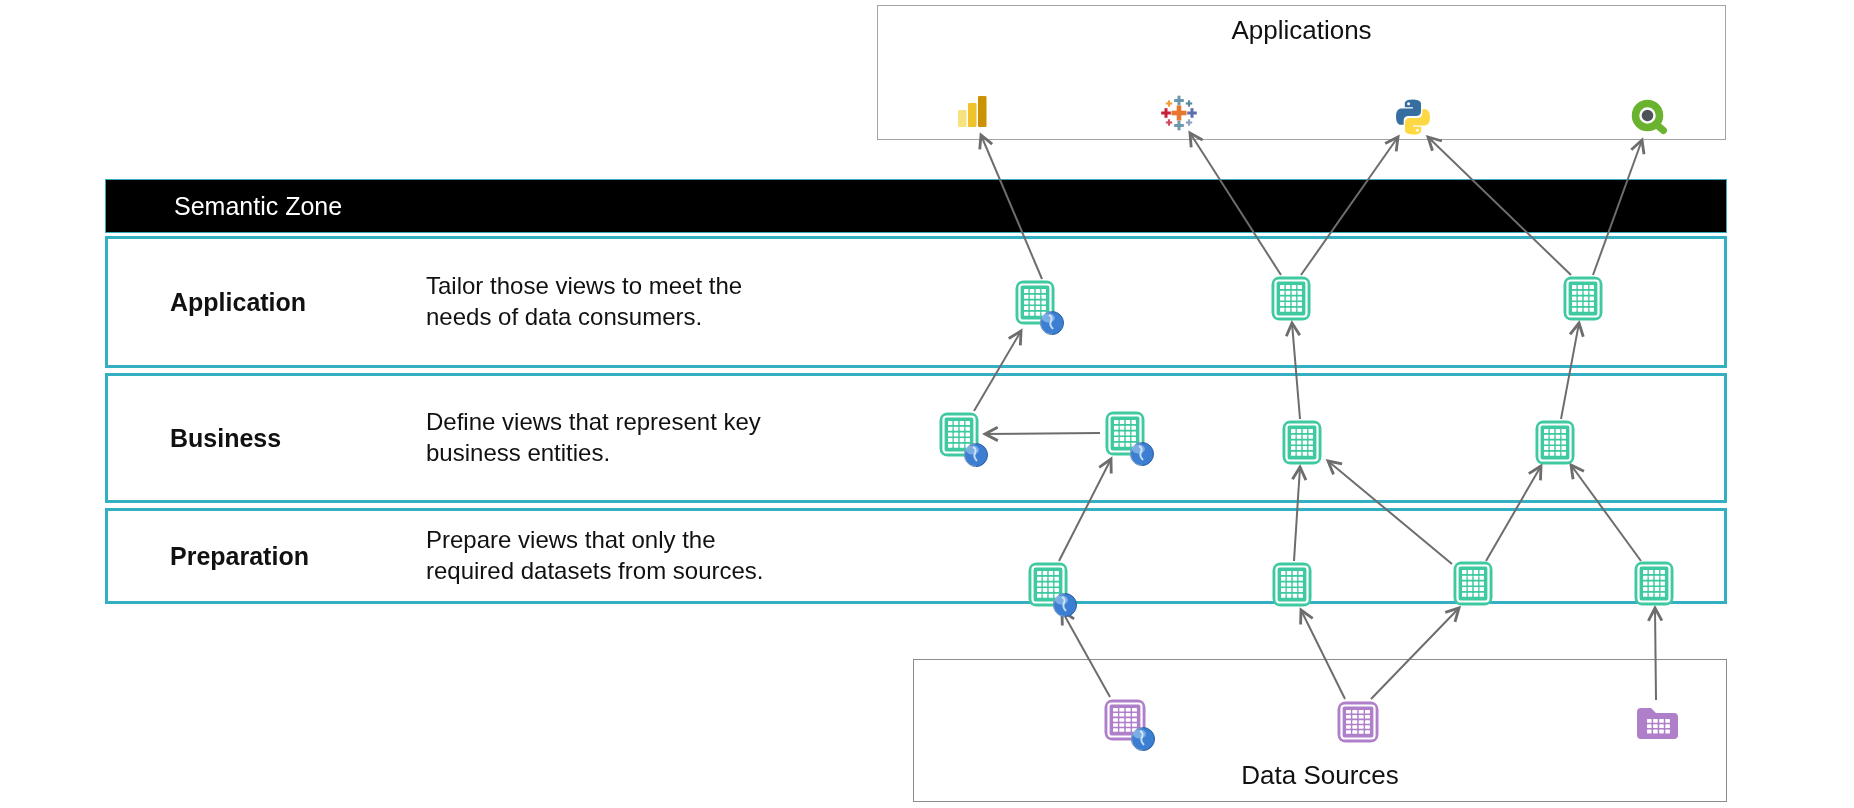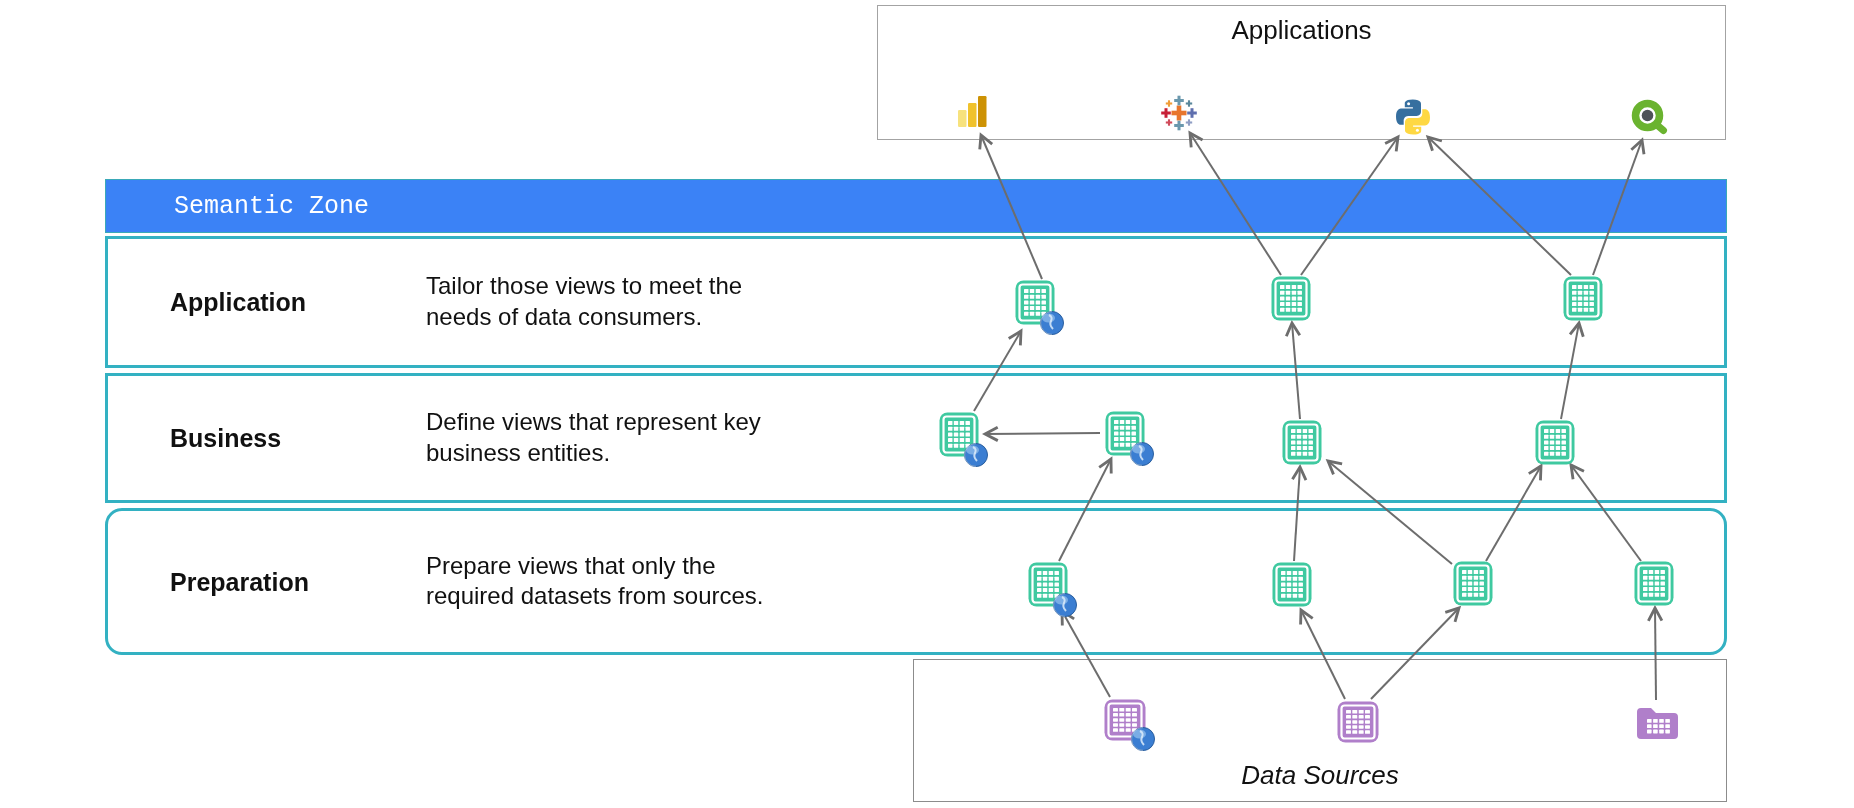--- a/index.html
+++ b/index.html
@@ -7,33 +7,33 @@
           font-family:"Liberation Sans",sans-serif;overflow:hidden;}
 
   
   .apps-box{position:absolute;left:877px;top:5px;width:849px;height:135px;
             background:#ffffff;border:1.5px solid #a3a3a3;box-sizing:border-box;z-index:1;padding-left:40px;}
   .apps-title{position:absolute;left:0;top:9px;width:100%;text-align:center;
               font-size:26px;color:#111;}
 
   
   .zone-header{position:absolute;left:105px;top:179px;width:1622px;height:54px;
-               background:#3b82f6;border:1px solid #3aa9b8;box-sizing:border-box;z-index:1;font-family:Liberation Mono, monospace;}
+               background:#000000;border:1px solid #3aa9b8;box-sizing:border-box;z-index:1;}
   .zone-header span{position:absolute;left:68px;top:50%;transform:translateY(-50%);
                     color:#ffffff;font-size:25px;}
   .zone-row{position:absolute;left:105px;width:1622px;background:#ffffff;
             border:3px solid #33b1c2;box-sizing:border-box;z-index:1;}
   .row-label{position:absolute;left:62px;top:50%;transform:translateY(-50%);
              font-size:25px;font-weight:bold;color:#111;}
   .row-desc{position:absolute;left:318px;top:50%;transform:translateY(-50%);
             font-size:24px;line-height:1.29;color:#111;max-width:380px;}
 
   
   .sources-box{position:absolute;left:913px;top:659px;width:814px;height:143px;
-               background:#ffffff;border:1.5px solid #8c8c8c;box-sizing:border-box;z-index:1;font-style:italic;}
+               background:#ffffff;border:1.5px solid #8c8c8c;box-sizing:border-box;z-index:1;}
   .sources-title{position:absolute;left:0;bottom:10px;width:100%;text-align:center;
                  font-size:26px;color:#111;}
 
   
   #arrow-layer{position:absolute;left:0;top:0;z-index:2;pointer-events:none;}
   .node{position:absolute;z-index:3;}
   .app-icon{position:absolute;z-index:3;}
   .globe-badge{position:absolute;right:-10px;bottom:-7px;}
 </style>
 </head>
@@ -90,21 +90,21 @@
   <div class="zone-row" style="top:236px;height:132px;">
     <div class="row-label">Application</div>
     <div class="row-desc">Tailor those views to meet the needs of data consumers.</div>
   </div>
 
   <div class="zone-row" style="top:373px;height:130px;">
     <div class="row-label">Business</div>
     <div class="row-desc">Define views that represent key business entities.</div>
   </div>
 
-  <div class="zone-row" style="top:508px;height:147px;border-radius:17px;">
+  <div class="zone-row" style="top:508px;height:96px;">
     <div class="row-label">Preparation</div>
     <div class="row-desc">Prepare views that only the required datasets from sources.</div>
   </div>
 
   <div class="sources-box">
     <div class="sources-title">Data Sources</div>
   </div>
 
   <svg id="arrow-layer" width="1854" height="808">
     <defs>

